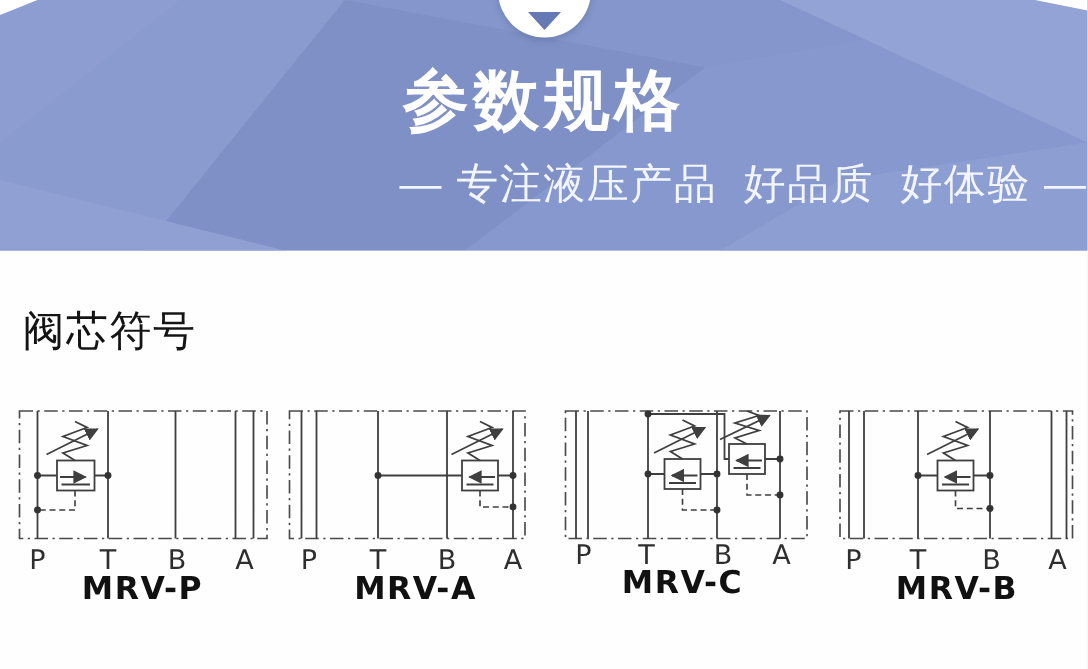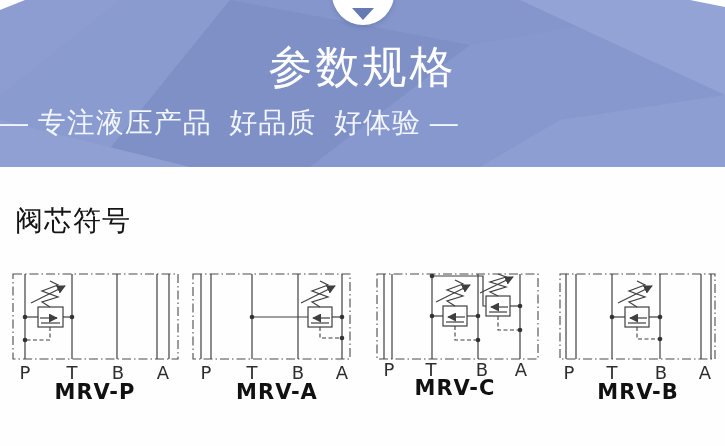--- a/index.html
+++ b/index.html
@@ -3,22 +3,22 @@
 <meta charset="utf-8">
 <style>
   html,body{margin:0;padding:0;}
   body{background:#e8e8e8;font-family:"Liberation Sans","DejaVu Sans",sans-serif;}
   .page{position:relative;width:725px;height:446px;background:#fefefe;overflow:hidden;margin:0 auto;}
 
   
   .banner{position:absolute;left:0;top:0;width:725px;height:167px;background:#8496cb;overflow:visible;}
   .banner svg.lowpoly{position:absolute;left:0;top:0;}
   .banner-title{position:absolute;left:0;top:38px;width:100%;text-align:center;
-    color:#ffffff;font-size:44px;font-weight:normal;letter-spacing:3px;margin:0;}
-  .banner-subtitle{position:absolute;left:0;top:104px;width:100%;text-align:left;
+    color:#ffffff;font-size:44px;font-weight:bold;letter-spacing:3px;margin:0;}
+  .banner-subtitle{position:absolute;left:0;top:104px;width:100%;text-align:right;
     color:#f2f5fc;font-size:28px;font-weight:normal;letter-spacing:1px;white-space:pre;margin:0;}
   .scroll-circle{position:absolute;left:332px;top:-37px;width:62px;height:62px;background:#ffffff;
     border-radius:50%;box-shadow:0 2px 4px rgba(60,70,110,0.25);}
   .triangle-down{position:absolute;left:352px;top:8px;width:0;height:0;
     border-left:11px solid transparent;border-right:11px solid transparent;border-top:12px solid #6579b2;}
 
   
   .section-heading{position:absolute;left:15px;top:202px;margin:0;
     color:#141414;font-size:28px;font-weight:normal;letter-spacing:1px;}
   svg.schematics{position:absolute;left:0;top:258px;}

